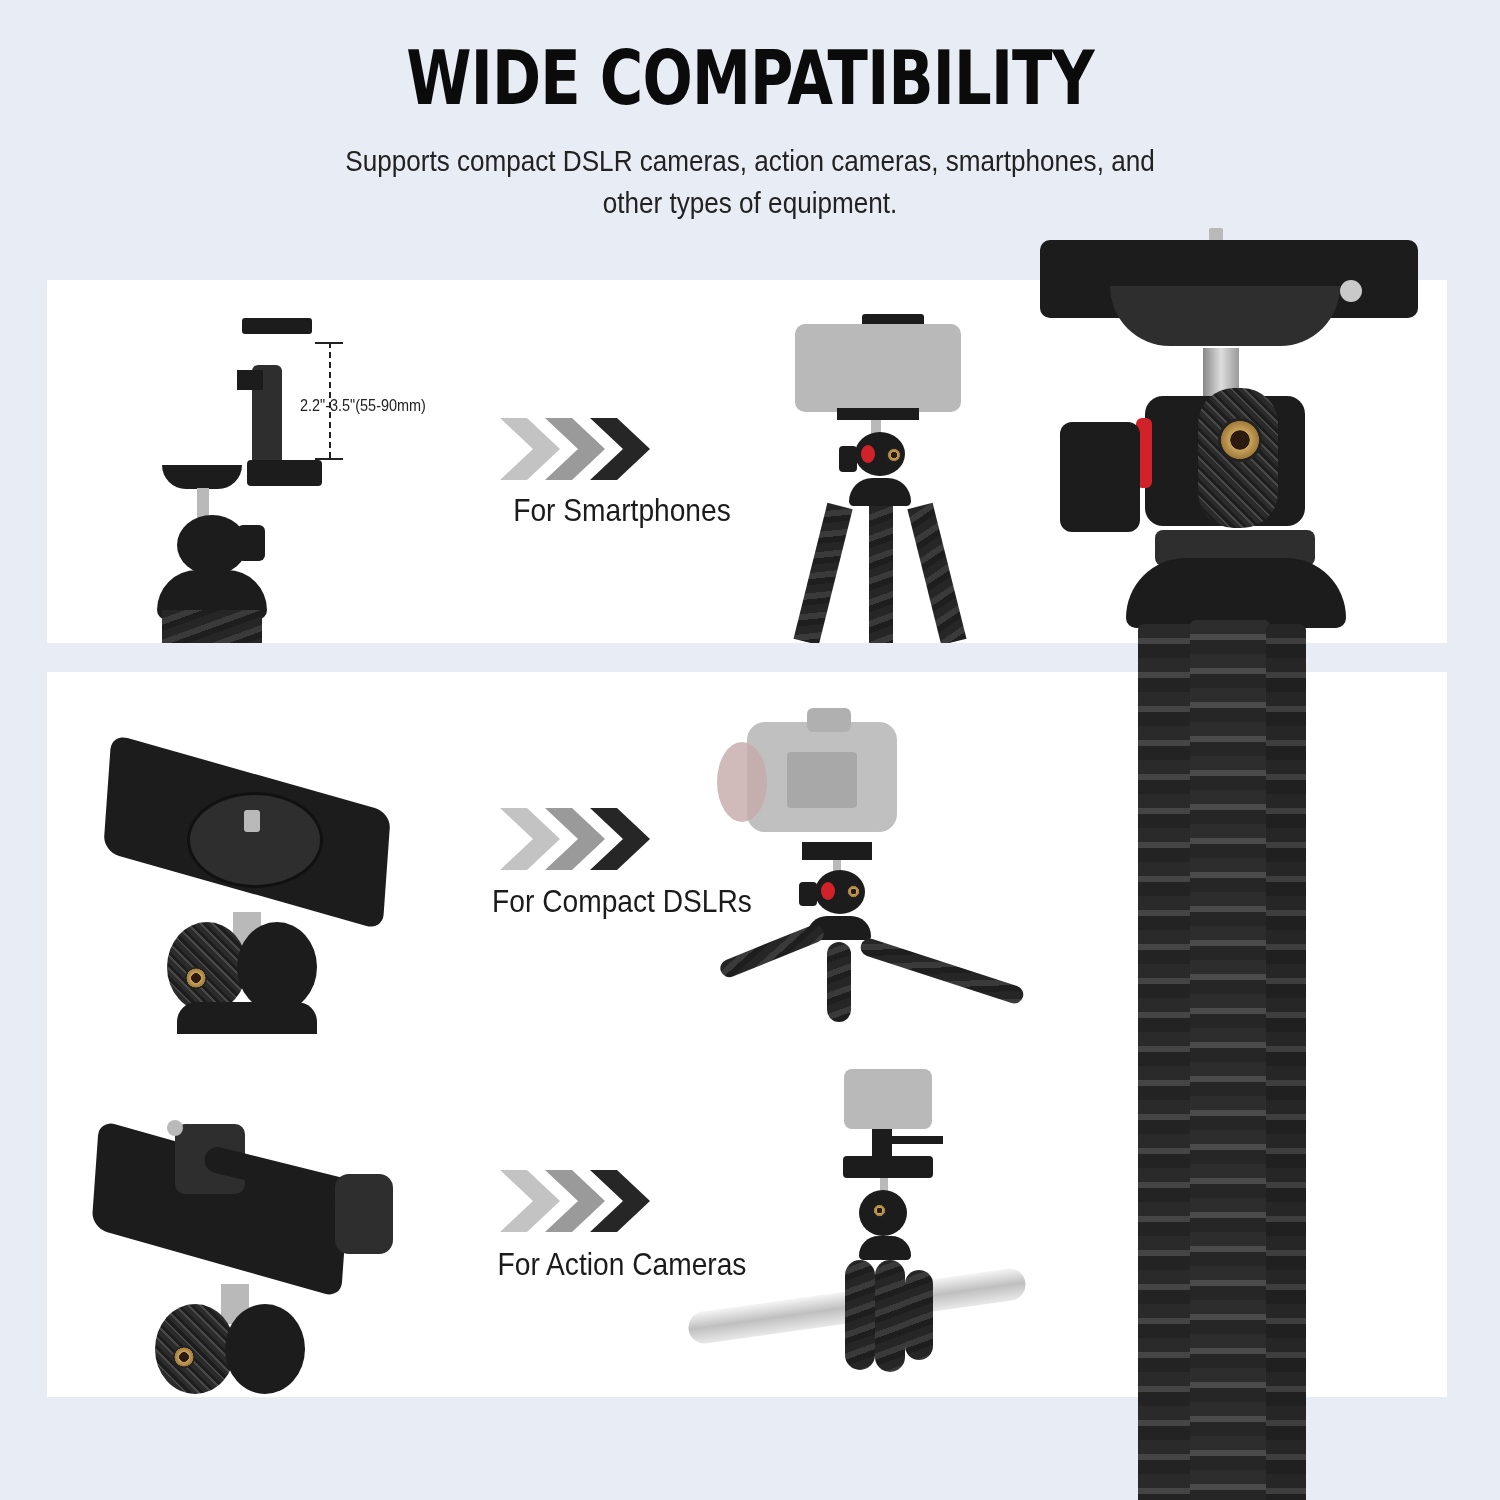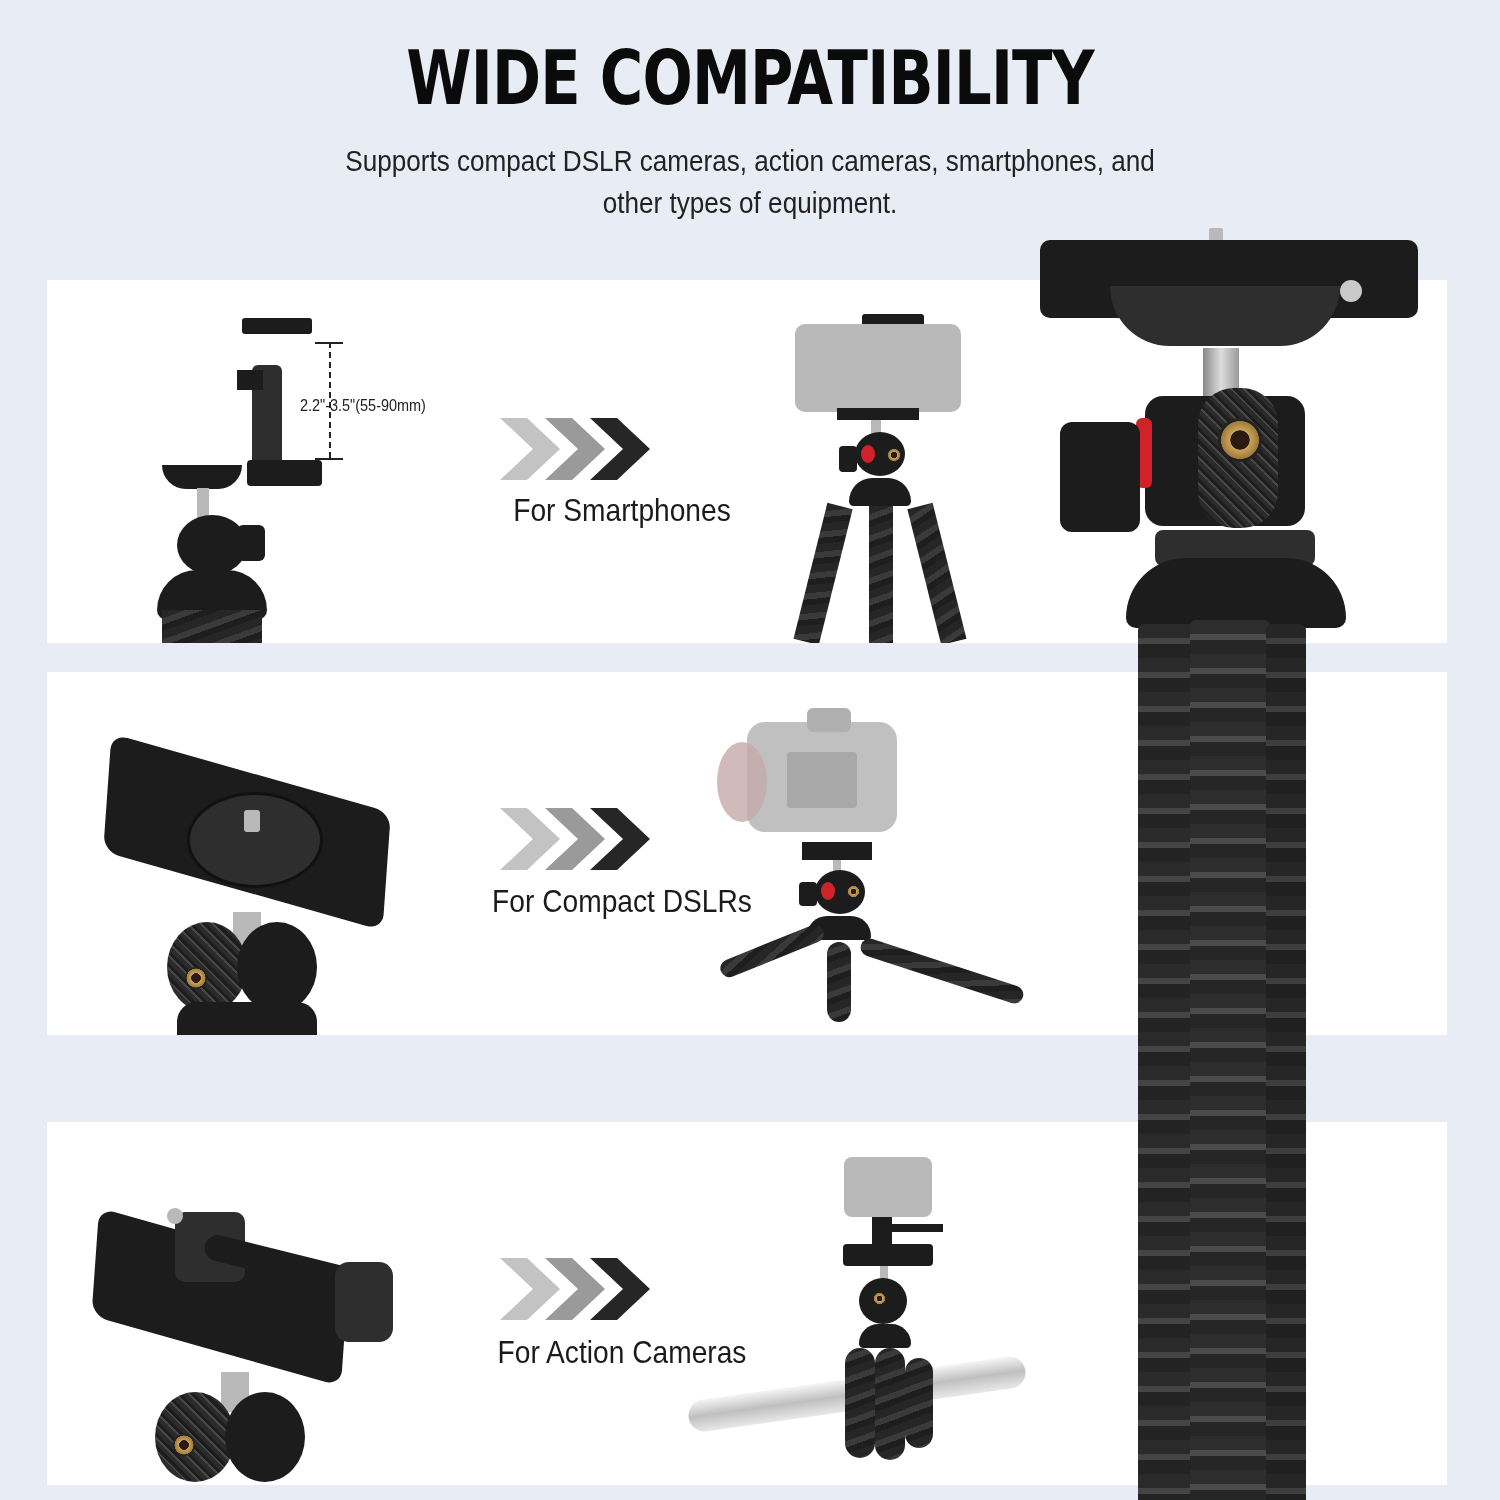--- a/index.html
+++ b/index.html
@@ -1,20 +1,20 @@
 <!DOCTYPE html>
 <html><head>
 <meta charset="utf-8">
 <style>
   html, body { margin:0; padding:0; }
   body { width:1500px; height:1500px; background:#e8ecf4; position:relative; overflow:hidden; font-family:"DejaVu Sans Condensed","DejaVu Sans",sans-serif; }
   .title { position:absolute; top:38px; left:0; width:1500px; text-align:center; font-family:"DejaVu Sans",sans-serif; font-weight:bold; font-size:74px; letter-spacing:-1px; color:#0b0b0b; transform:scaleX(0.8); transform-origin:center; line-height:80px; }
   .subtitle { position:absolute; top:140px; left:270px; width:960px; text-align:center; font-family:"Liberation Sans",sans-serif; font-size:29px; line-height:42px; color:#222; transform:scaleX(0.9); transform-origin:center; }
   .panel { position:absolute; left:47px; width:1400px; height:363px; background:#ffffff; overflow:hidden; }
-  .p1 { top:280px; } .p2 { top:672px; } .p3 { top:1122px;text-decoration:underline; }
+  .p1 { top:280px; } .p2 { top:672px; } .p3 { top:1034px;text-decoration:underline; }
   .arrows { position:absolute; left:453px; width:200px; height:62px; }
   .chev { position:absolute; top:0; width:60px; height:62px; clip-path:polygon(0 0,45% 0,100% 50%,45% 100%,0 100%,55% 50%); }
   .c1 { left:0; background:#c3c3c3; } .c2 { left:45px; background:#9a9a9a; } .c3 { left:90px; background:#262626; }
   .caption { position:absolute; left:380px; width:390px; text-align:center; font-family:"Liberation Sans",sans-serif; font-size:32px; color:#1b1b1b; transform:scaleX(0.88); transform-origin:center; }
   .dim-label { position:absolute; left:253px; top:116px; font-family:"Liberation Sans",sans-serif; font-size:17px; color:#222; transform:scaleX(0.85); transform-origin:left; white-space:nowrap; }
   .dim-line { position:absolute; left:282px; top:62px; height:116px; border-left:2px dashed #222; }
   .dim-cap { position:absolute; left:268px; width:28px; height:0; border-top:2px solid #222; }
   .dark { background:#1c1c1c; }
   .mid { background:#2e2e2e; }
   .gray { background:#b9b9b9; }

